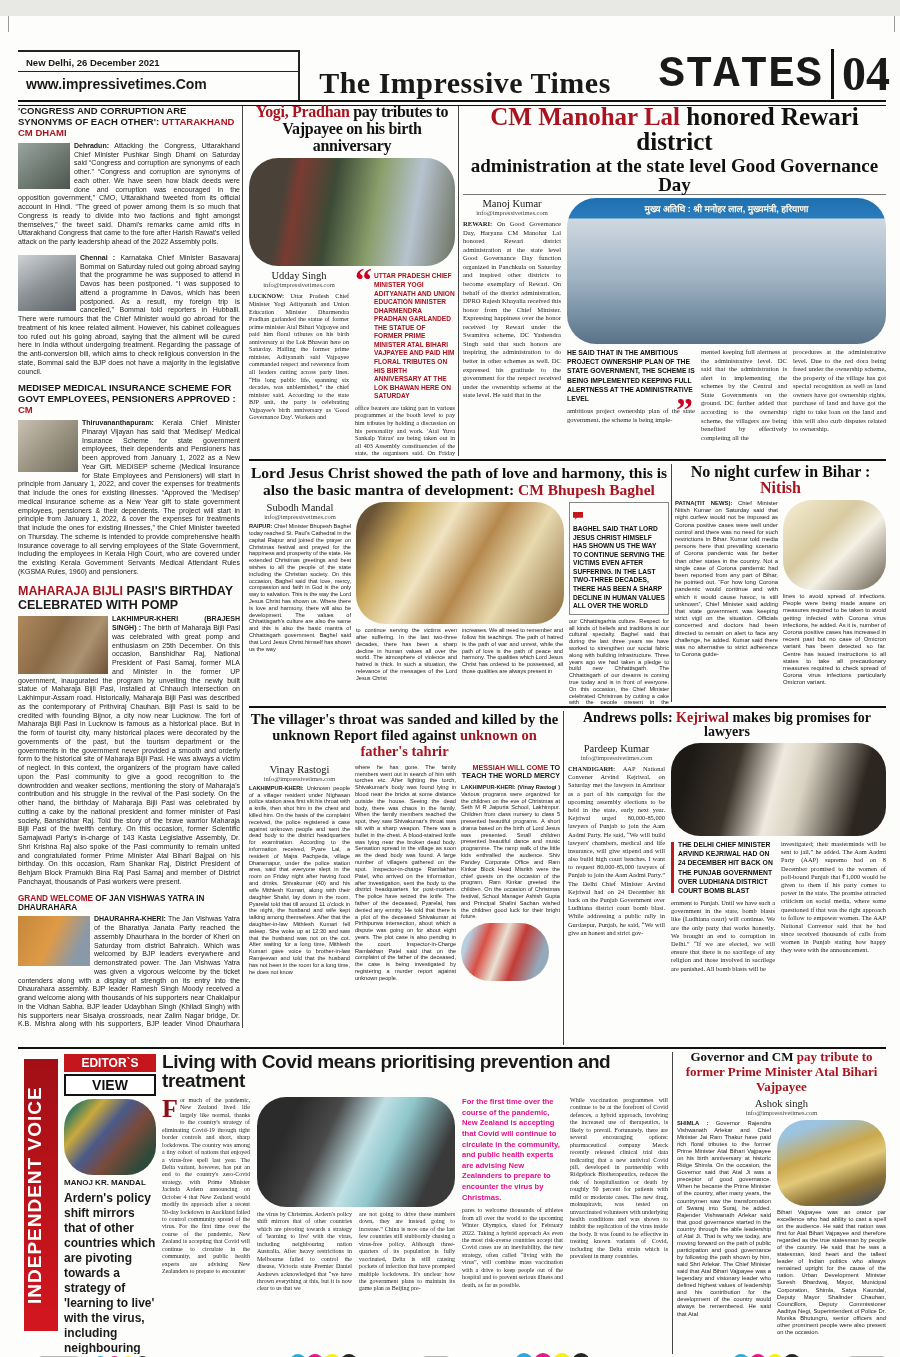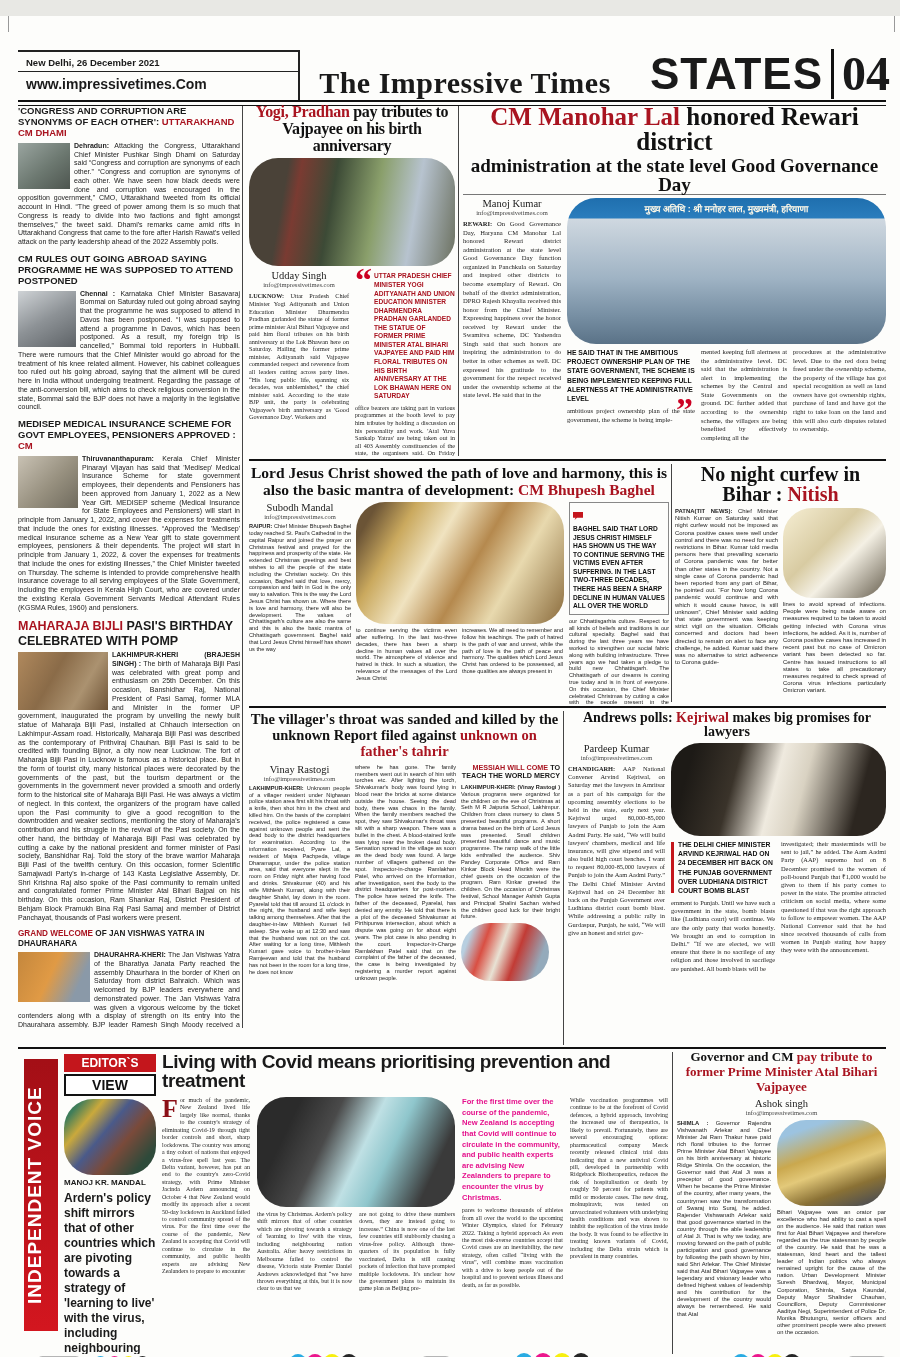--- a/index.html
+++ b/index.html
@@ -5,21 +5,21 @@
   html,body{margin:0;padding:0;background:#e8e8e4;}
   .page{position:relative;width:900px;height:1357px;background:#fdfdfb;margin:16px auto;overflow:hidden;
         font-family:"Liberation Sans",sans-serif;color:#1a1a1a;}
   
   .mast-left{position:absolute;left:18px;top:34px;width:280px;height:50px;border-top:2px solid #222;border-right:2px solid #222;}
   .mast-left .row1{font-size:9.5px;font-weight:bold;padding:5px 8px 3px;border-bottom:1.5px solid #222;}
   .mast-left .row2{font-size:14px;font-weight:bold;padding:4px 8px;}
   .paper-title{position:absolute;left:300px;top:50px;width:330px;text-align:center;
                font-family:"Liberation Serif",serif;font-weight:bold;font-size:30px;letter-spacing:.5px;}
   .mast-right{position:absolute;right:10px;top:30px;display:flex;align-items:center;gap:8px;}
-  .mast-section{font-family:Liberation Sans, sans-serif;font-weight:bold;font-size:44px;letter-spacing:1px;}
+  .mast-section{font-family:Liberation Mono, monospace;font-weight:bold;font-size:44px;letter-spacing:1px;}
   .mast-bar{width:3px;height:50px;background:#111;}
   .mast-page{font-family:"Liberation Serif",serif;font-weight:bold;font-size:48px;}
   .rule-double{position:absolute;left:18px;width:868px;top:84px;height:3px;border-top:2px solid #111;border-bottom:1px solid #111;}
   
   .art{position:absolute;overflow:hidden;}
   .vrule{position:absolute;width:1px;background:#444;}
   .hrule{position:absolute;height:1px;background:#333;}
   .red{color:#a91420;}
   .photo{background:#cfcac2;position:relative;border-radius:29px;}
   .jtext{font-size:6px;line-height:1.22;text-align:justify;color:#222;}
@@ -81,21 +81,20 @@
 
   <section class="art" style="left:18px;top:90px;width:222px;height:922px;">
 
     <article class="brief">
       <h2><span>'CONGRESS AND CORRUPTION ARE SYNONYMS OF EACH OTHER': </span><span class="red">UTTARAKHAND CM DHAMI</span><span></span></h2>
       <div class="bbody"><span class="thumb" style="width:52px;height:46px;background:linear-gradient(140deg,#9aa5a0,#6c7870 55%,#4d554f);"></span>
         <b class="dl">Dehradun:</b> <span>Attacking the Congress, Uttarakhand Chief Minister Pushkar Singh Dhami on Saturday said “Congress and corruption are synonyms of each other.” “Congress and corruption are synonyms of each other. We have seen how black deeds were done and corruption was encouraged in the opposition government,” CMO, Uttarakhand tweeted from its official account in Hindi. “The greed of power among them is so much that Congress is ready to divide into two factions and fight amongst themselves,” the tweet said. Dhami's remarks came amid rifts in Uttarakhand Congress that came to the fore after Harish Rawat's veiled attack on the party leadership ahead of the 2022 Assembly polls.</span></div>
     </article>
 
     <article class="brief">
-      <h2><span>CM RULES OUT GOING ABROAD SAYING PROGRAMME HE WAS SUPPOSED TO ATTEND POSTPONED</span><span class="red"></span><span></span></h2>
       <div class="bbody"><span class="thumb" style="width:58px;height:56px;background:linear-gradient(150deg,#cfd3d6,#8d9296 50%,#5d6266);"></span>
         <b class="dl">Chennai :</b> <span>Karnataka Chief Minister Basavaraj Bommai on Saturday ruled out going abroad saying that the programme he was supposed to attend in Davos has been postponed. “I was supposed to attend a programme in Davos, which has been postponed. As a result, my foreign trip is cancelled,” Bommai told reporters in Hubballi. There were rumours that the Chief Minister would go abroad for the treatment of his knee related ailment. However, his cabinet colleagues too ruled out his going abroad, saying that the ailment will be cured here in India without undergoing treatment. Regarding the passage of the anti-conversion bill, which aims to check religious conversion in the state, Bommai said the BJP does not have a majority in the legislative council.</span></div>
     </article>
 
     <article class="brief">
       <h2><span>MEDISEP MEDICAL INSURANCE SCHEME FOR GOVT EMPLOYEES, PENSIONERS APPROVED : </span><span class="red">CM</span><span></span></h2>
       <div class="bbody"><span class="thumb" style="width:60px;height:52px;background:linear-gradient(135deg,#c9c2b4,#97907f 55%,#6f6a5d);"></span>
         <b class="dl">Thiruvananthapuram:</b> <span>Kerala Chief Minister Pinarayi Vijayan has said that 'Medisep' Medical Insurance Scheme for state government employees, their dependents and Pensioners has been approved from January 1, 2022 as a New Year Gift. MEDISEP scheme (Medical Insurance for State Employees and Pensioners) will start in principle from January 1, 2022, and cover the expenses for treatments that include the ones for existing illnesses. “Approved the 'Medisep' medical insurance scheme as a New Year gift to state government employees, pensioners &amp; their dependents. The project will start in principle from January 1, 2022, &amp; cover the expenses for treatments that include the ones for existing illnesses,” the Chief Minister tweeted on Thursday. The scheme is intended to provide comprehensive health insurance coverage to all serving employees of the State Government, including the employees in Kerala High Court, who are covered under the existing Kerala Government Servants Medical Attendant Rules (KGSMA Rules, 1960) and pensioners.</span></div>
     </article>
 
@@ -199,21 +198,21 @@
           <p class="pull black" style="margin:1px 0 0;">BAGHEL SAID THAT LORD JESUS CHRIST HIMSELF HAS SHOWN US THE WAY TO CONTINUE SERVING THE VICTIMS EVEN AFTER SUFFERING. IN THE LAST TWO-THREE DECADES, THERE HAS BEEN A SHARP DECLINE IN HUMAN VALUES ALL OVER THE WORLD</p>
         </div>
         <p class="jtext" style="margin:3px 0 0;font-size:5.6px;">our Chhattisgarhia culture. Respect for all kinds of beliefs and traditions is our cultural specialty. Baghel said that during the last three years we have worked to strengthen our social fabric along with building infrastructure. Three years ago we had taken a pledge to build new Chhattisgarh. The Chhattisgarh of our dreams is coming true today and is in front of everyone. On this occasion, the Chief Minister celebrated Christmas by cutting a cake with the people present in the Cathedral.</p>
       </div>
     </div>
   </section>
 
   <div class="vrule" style="left:671px;top:448px;height:238px;"></div>
 
   <section class="art" style="left:675px;top:448px;width:211px;height:240px;">
-    <h3 class="headline" style="font-size:20px;line-height:1;"><span>No night curfew in Bihar : </span><span class="red">Nitish</span></h3>
+    <h3 class="headline" style="font-size:16px;line-height:1;"><span>No night curfew in Bihar : </span><span class="red">Nitish</span></h3>
     <div class="cols" style="gap:5px;margin-top:4px;">
       <div style="width:103px;">
           <p class="jtext" style="margin:0;font-size:5.9px;"><b class="dl">PATNA(TIT NEWS):</b> <span>Chief Minister Nitish Kumar on Saturday said that night curfew would not be imposed as Corona positive cases were well under control and there was no need for such restrictions in Bihar. Kumar told media persons here that prevailing scenario of Corona pandemic was far better than other states in the country. Not a single case of Corona pandemic had been reported from any part of Bihar, he pointed out. “For how long Corona pandemic would continue and with which it would cause havoc, is still unknown”, Chief Minister said adding that state government was keeping strict vigil on the situation. Officials concerned and doctors had been directed to remain on alert to face any challenge, he added. Kumar said there was no alternative to strict adherence to Corona guide-</span></p>
         </div>
       <div style="width:103px;">
         <div class="photo" style="width:103px;height:90px;background:linear-gradient(135deg,#efe6c8 10%,#d8cba2 40%,#f4f0e4 60%,#8a8374 90%);"></div>
         <p class="jtext" style="margin:3px 0 0;font-size:5.9px;"></p>
         <p class="jtext" style="margin:0;font-size:5.9px;">lines to avoid spread of infections. People were being made aware on measures required to be taken to avoid getting infected with Corona virus infections, he added. As it is, number of Corona positive cases has increased in recent past but no case of Omicron variant has been detected so far. Centre has issued instructions to all states to take all precautionary measures required to check spread of Corona virus infections particularly Omicron variant.</p>
       </div>
     </div>

